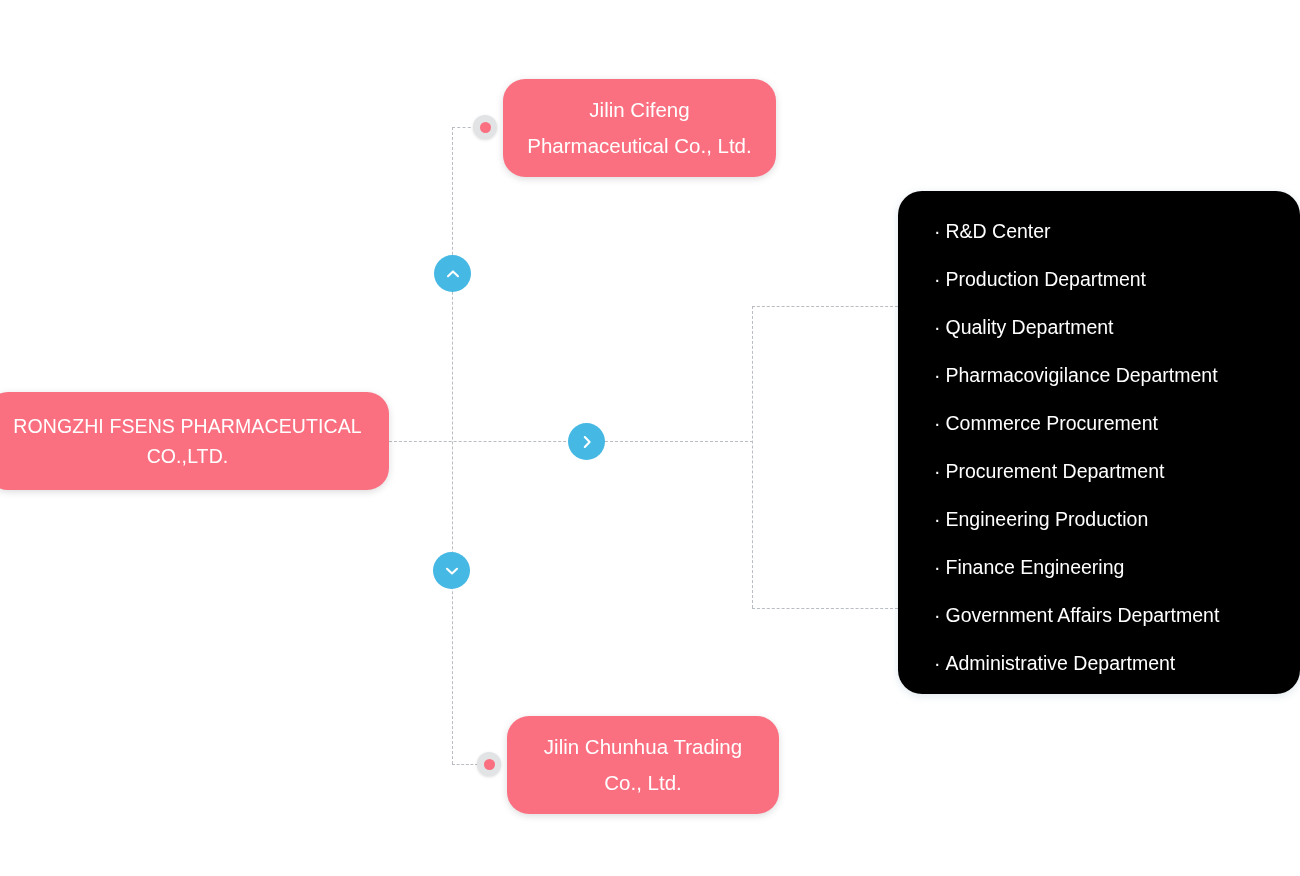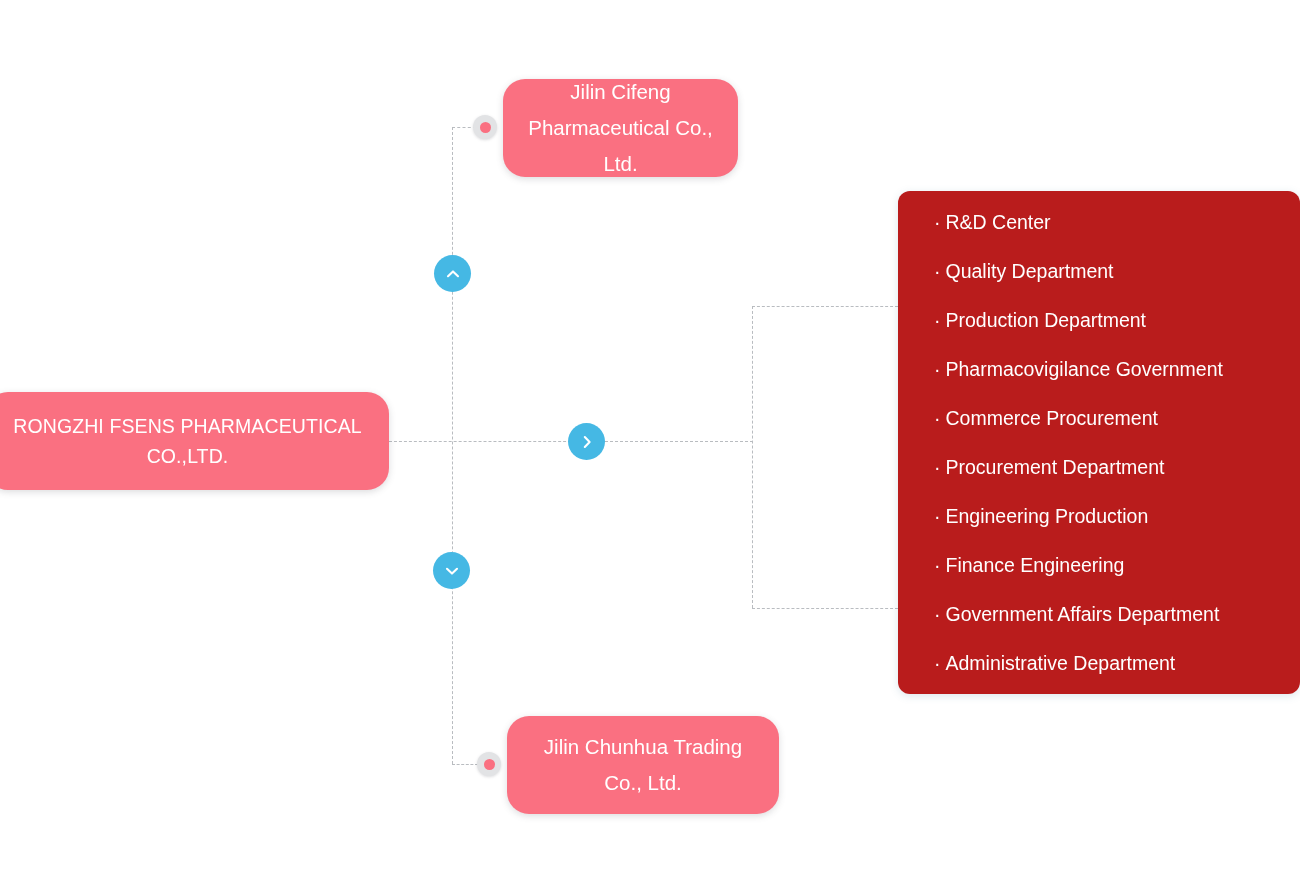--- a/index.html
+++ b/index.html
@@ -66,25 +66,25 @@
 
   .node-text {
     display: block;
     width: 100%;
   }
 
   
   .panel-departments {
     position: absolute;
     box-sizing: border-box;
-    background: #b91c1c;
-    border-radius: 12px;
+    background: #000000;
+    border-radius: 24px;
     z-index: 3;
     box-shadow: 0 2px 8px rgba(70, 120, 150, 0.18);
-    padding: 18px 0 18px 36px;
+    padding: 27px 0 18px 36px;
     display: flex;
     flex-direction: column;
     justify-content: space-between;
   }
   .dept-item {
     color: #ffffff;
     font-size: 19.5px;
     line-height: 26px;
     white-space: nowrap;
   }
@@ -152,46 +152,46 @@
   <div class="connector conn-h" style="left:752px; top:306px; width:146px;"></div>
 
   <div class="connector conn-h" style="left:752px; top:608px; width:146px;"></div>
 
   <div class="node node-root" style="left:-14px; top:392px; width:403px; height:98px;">
     <span class="node-text">RONGZHI FSENS PHARMACEUTICAL CO.,LTD.</span>
   </div>
 
   <div class="dot-connector" style="left:473px; top:115px;"></div>
 
-  <div class="node node-sub" style="left:503px; top:79px; width:235px; height:98px;">
+  <div class="node node-sub" style="left:503px; top:79px; width:273px; height:98px;">
     <span class="node-text">Jilin Cifeng Pharmaceutical Co., Ltd.</span>
   </div>
 
   <div class="dot-connector" style="left:477px; top:752px;"></div>
 
   <div class="node node-sub" style="left:507px; top:716px; width:272px; height:98px;">
     <span class="node-text">Jilin Chunhua Trading Co., Ltd.</span>
   </div>
 
   <div class="panel-departments" style="left:898px; top:191px; width:402px; height:503px;">
 
     <div class="dept-item">
       <span class="dept-bullet">·</span><span>R&amp;D Center</span>
     </div>
 
     <div class="dept-item">
+      <span class="dept-bullet">·</span><span>Production Department</span>
+    </div>
+
+    <div class="dept-item">
       <span class="dept-bullet">·</span><span>Quality Department</span>
     </div>
 
     <div class="dept-item">
-      <span class="dept-bullet">·</span><span>Production Department</span>
-    </div>
-
-    <div class="dept-item">
-      <span class="dept-bullet">·</span><span>Pharmacovigilance Government</span>
+      <span class="dept-bullet">·</span><span>Pharmacovigilance Department</span>
     </div>
 
     <div class="dept-item">
       <span class="dept-bullet">·</span><span>Commerce Procurement</span>
     </div>
 
     <div class="dept-item">
       <span class="dept-bullet">·</span><span>Procurement Department</span>
     </div>
 

